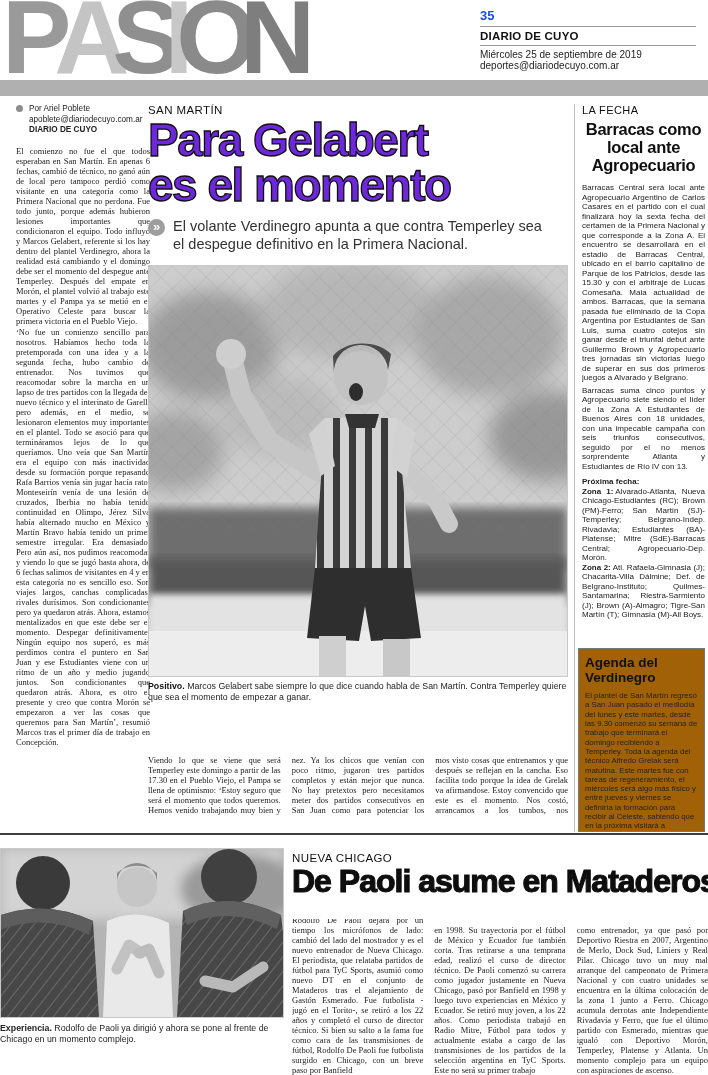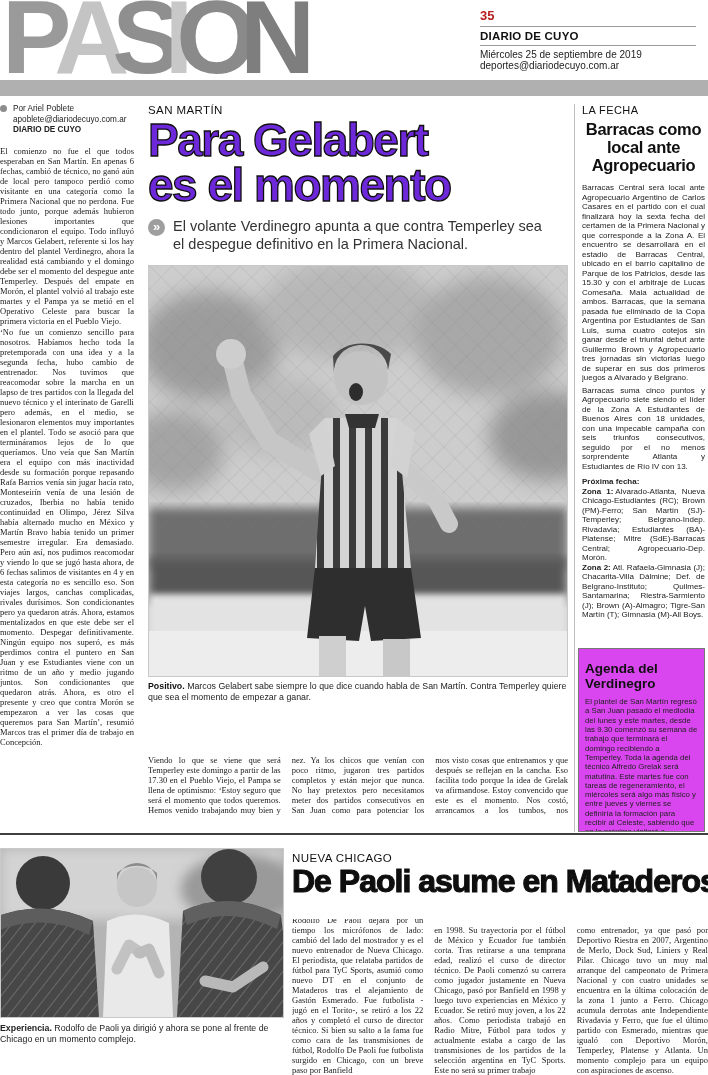--- a/index.html
+++ b/index.html
@@ -13,29 +13,29 @@
   .logo { position:absolute; left:2px; top:-22px; font-weight:700; font-size:104px;
           letter-spacing:-0.165em; font-family:"Liberation Sans", sans-serif; white-space:nowrap; }
   .logo span { display:inline-block; }
   .logo span:nth-child(1){ color:#9a9a9a; }
   .logo span:nth-child(2){ color:#c4c4c4; }
   .logo span:nth-child(3){ color:#8f8f8f; }
   .logo span:nth-child(4){ color:#c8c8c8; }
   .logo span:nth-child(5){ color:#8a8a8a; }
   .logo span:nth-child(6){ color:#7e7e7e; }
   .mast-info { position:absolute; left:480px; top:8px; width:216px; }
-  .mast-info .pagenum { font-size:13px; font-weight:700; color:#b91c1c; }
+  .mast-info .pagenum { font-size:13px; font-weight:700; color:#1d4ed8; }
   .mast-rule { border:0; border-top:1px solid #9a9a9a; margin:3px 0; }
   .mast-info .paper { font-size:11.5px; font-weight:700; color:#111; letter-spacing:0.2px; }
   .mast-info .date  { font-size:10px; color:#222; margin-top:3px; }
   .mast-info .email { font-size:10px; color:#222; }
   .graybar { position:absolute; left:0; top:80px; width:708px; height:16px; background:#b0b0b0; }
 
   
-  .left-col { position:absolute; left:0; top:104px; width:134px; height:726px; overflow:hidden; }
+  .left-col { position:absolute; left:16px; top:104px; width:134px; height:726px; overflow:hidden; }
   .byline { font-size:8.2px; line-height:10.5px; color:#222; margin-bottom:10px; position:relative; padding-left:13px; }
   .byline .dot { position:absolute; left:0; top:1px; width:7px; height:7px; border-radius:50%; background:#8d8d8d; }
   .byline .paper { font-weight:700; }
   .serif { font-family:"Liberation Serif", serif; font-size:8.5px; line-height:10px;
            text-align:justify; color:#1a1a1a; hyphens:auto; -webkit-hyphens:auto; }
   .left-col .serif p + p { margin-top:1px; }
 
   
   .main-art { position:absolute; left:148px; top:104px; width:420px; }
   .kicker { font-size:11.5px; letter-spacing:0.4px; color:#111; }
@@ -56,21 +56,21 @@
   .vrule { position:absolute; left:574px; top:104px; width:1px; height:728px; background:#bdbdbd; }
   .fecha { position:absolute; left:582px; top:104px; width:123px; height:540px; overflow:hidden; }
   .fecha .kicker { font-size:11px; margin-bottom:4px; }
   .fecha h2 { font-size:16.5px; line-height:1.1; font-weight:700; letter-spacing:-0.3px; color:#0f0f0f; margin-bottom:9px;text-align:center; }
   .fecha .body { font-size:8px; line-height:9.5px; text-align:justify; color:#222; hyphens:auto; }
   .fecha .body p + p { margin-top:3px; }
   .proxima { margin-top:6px; font-size:8px; line-height:9.5px; text-align:justify; color:#222; }
   .proxima .lead { font-weight:700; }
   .lbl { font-weight:700; margin-right:2px; }
   .agenda { position:absolute; left:578px; top:648px; width:127px; height:184px; border:1.5px solid #777;
-            padding:13px 6px; overflow:hidden; background:#d946ef; }
+            padding:7px 6px; overflow:hidden; background:#a16207; }
   .agenda h3 { font-size:13.5px; line-height:1.08; font-weight:700; color:#0f0f0f; margin-bottom:6px; }
   .agenda .body { font-size:7.8px; line-height:9.3px; color:#222; }
 
   
   .bottom-rule { position:absolute; left:0; top:833px; width:708px; height:2px; background:#3f3f3f; }
   .bphoto { position:absolute; left:0; top:848px; width:284px; height:170px; border:1px solid #c9c9c9; background:#c4c4c4; }
   .bphoto svg { display:block; }
   .bcaption { position:absolute; left:0; top:1023px; width:284px; font-size:8.8px; line-height:1.3; color:#222; }
   .chicago-kicker { position:absolute; left:292px; top:852px; }
   .chicago-head { position:absolute; left:292px; top:863px; width:416px; font-size:32px; font-weight:700;

